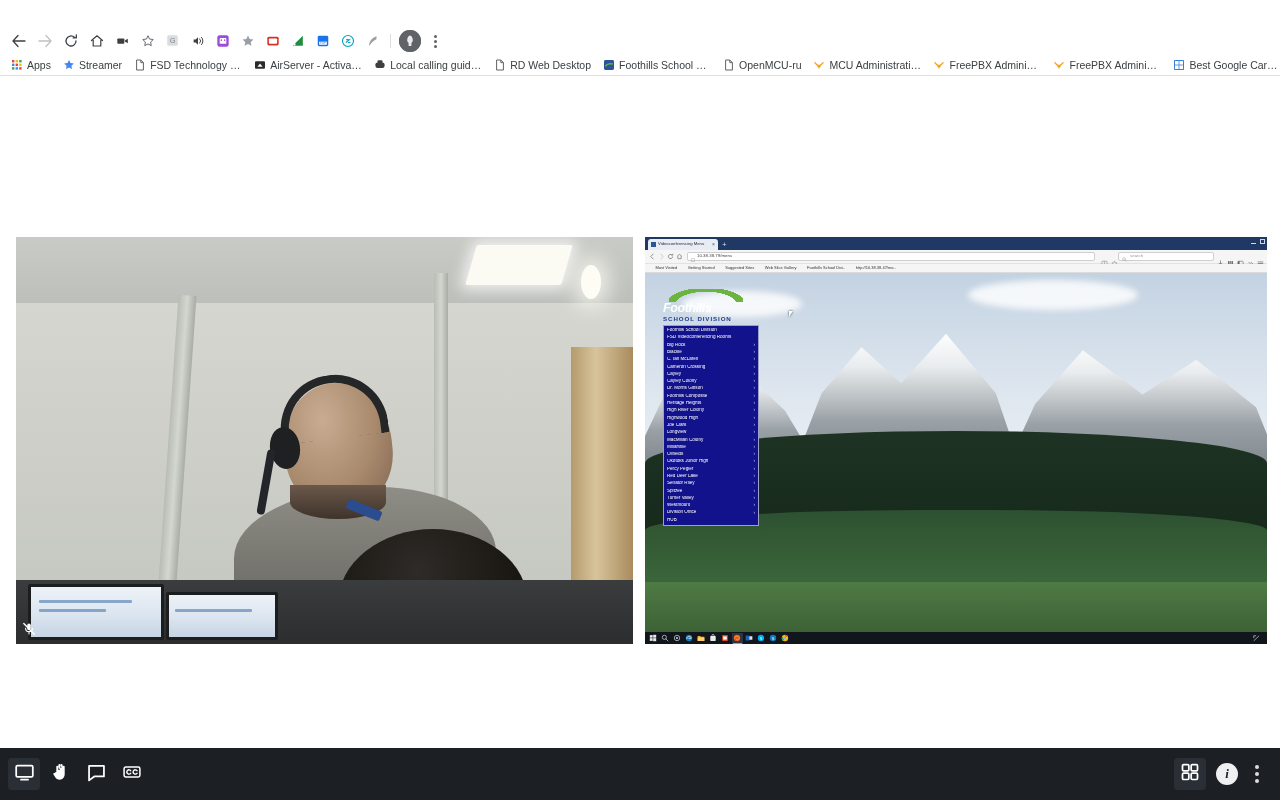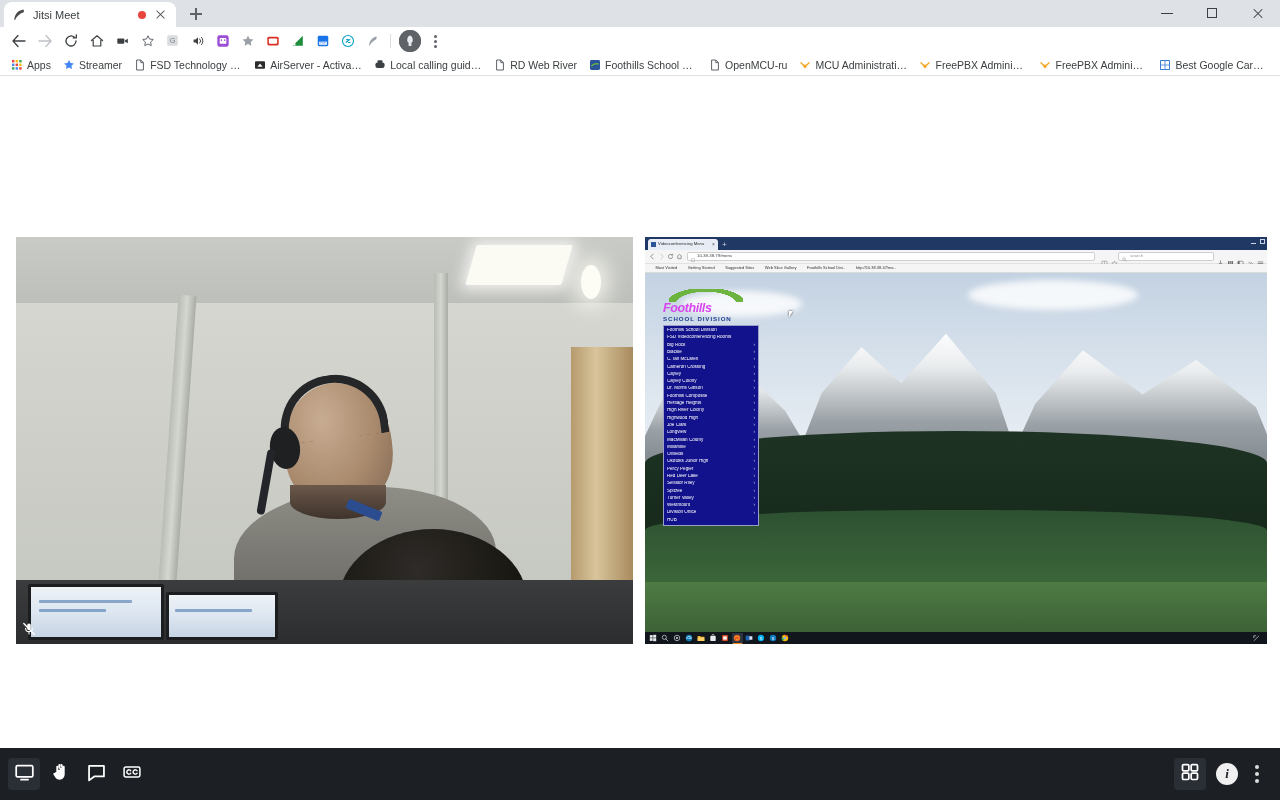--- a/index.html
+++ b/index.html
@@ -306,21 +306,21 @@
   }
 
   
   .fh-panel { position: absolute; left: 18px; top: 16px; width: 96px; }
   .fh-logo { width: 92px; margin-bottom: 3px; }
   .fh-swoosh {
     width: 74px; height: 13px; margin-left: 6px;
     background: radial-gradient(ellipse at 50% 120%, transparent 58%, #6cb33f 59%, #6cb33f 76%, transparent 77%);
   }
   .fh-name {
-    font-size: 12.5px; font-weight: bold; color: #d946ef; letter-spacing: -0.4px;
+    font-size: 12.5px; font-weight: bold; color: #ffffff; letter-spacing: -0.4px;
     font-style: italic; line-height: 1;
   }
   .fh-sub {
     font-size: 6.2px; font-weight: bold; color: #1f3f8f; letter-spacing: 0.9px;
     line-height: 1; margin-top: 1px;
   }
   .fh-menu {
     margin-top: 3px; background: #12128c; border: 1px solid #9aa0c8;
     padding: 1px 0;
   }
@@ -392,45 +392,20 @@
   }
   .jkebab i:nth-child(1) { top: 4px; }
   .jkebab i:nth-child(2) { top: 11px; }
   .jkebab i:nth-child(3) { top: 18px; }
 </style>
 </head>
 <body>
 
 <div class="app">
 
-  <div class="chrome-tabstrip">
-    <div class="tab">
-      <span class="tab-favicon">
-        <svg viewBox="0 0 14 14" width="14" height="14">
-            <path d="M11.6 1.6C9 1.9 6.2 3.1 4.4 5.5 3 7.3 2.4 9.4 2.3 11.6c0 .5.7.6.9.2.6-1.5 1.6-3 3-4.2C7.8 6.1 9.6 5 11.6 4.3c.4-.1.5-.6.3-.9l-.3-1.8z" fill="#4a4a4a"></path>
-          </svg>
-      </span>
-      <span class="tab-title">Jitsi Meet</span>
-      <span class="tab-rec"></span>
-      <span class="tab-close"></span>
-    </div>
-    <div class="tab-new"></div>
-    <div class="win-controls">
-      <div class="win-btn wb-min">
-          <i></i>
-        </div>
-      <div class="win-btn wb-max">
-          <i></i>
-        </div>
-      <div class="win-btn wb-close">
-          <i></i>
-          <i></i>
-        </div>
-    </div>
-  </div>
 
   <div class="chrome-toolbar">
     <div class="nav-btn">
       <svg viewBox="0 0 16 16" width="16" height="16">
           <path d="M7 2.5L2 8l5 5.5M2.2 8H14" stroke="#3c4043" stroke-width="1.3" fill="none" stroke-linecap="round"></path>
         </svg>
     </div>
     <div class="nav-btn">
       <svg viewBox="0 0 16 16" width="16" height="16">
           <path d="M9 2.5L14 8l-5 5.5M13.8 8H2" stroke="#bdc1c6" stroke-width="1.3" fill="none" stroke-linecap="round"></path>
@@ -583,21 +558,21 @@
         </span>
         <span class="bm-label">Local calling guide: L</span>
       </div>
       <div class="bm">
         <span class="bm-ico">
           <svg width="12" height="12" viewBox="0 0 12 12">
             <path d="M2.6 1h4.2l2.6 2.6V11H2.6z" fill="none" stroke="#5f6368" stroke-width="1"></path>
             <path d="M6.8 1v2.6h2.6" fill="none" stroke="#5f6368" stroke-width="1"></path>
           </svg>
         </span>
-        <span class="bm-label">RD Web River</span>
+        <span class="bm-label">RD Web Desktop</span>
       </div>
       <div class="bm">
         <span class="bm-ico">
           <svg width="12" height="12" viewBox="0 0 12 12">
             <rect x="1" y="1" width="10" height="10" rx="1.4" fill="#2a5699"></rect>
             <path d="M2.4 7.4c1.6-2.6 5.4-3.4 7.4-2.2" stroke="#6cb33f" stroke-width="1.5" fill="none"></path>
           </svg>
         </span>
         <span class="bm-label">Foothills School Divis</span>
       </div>

